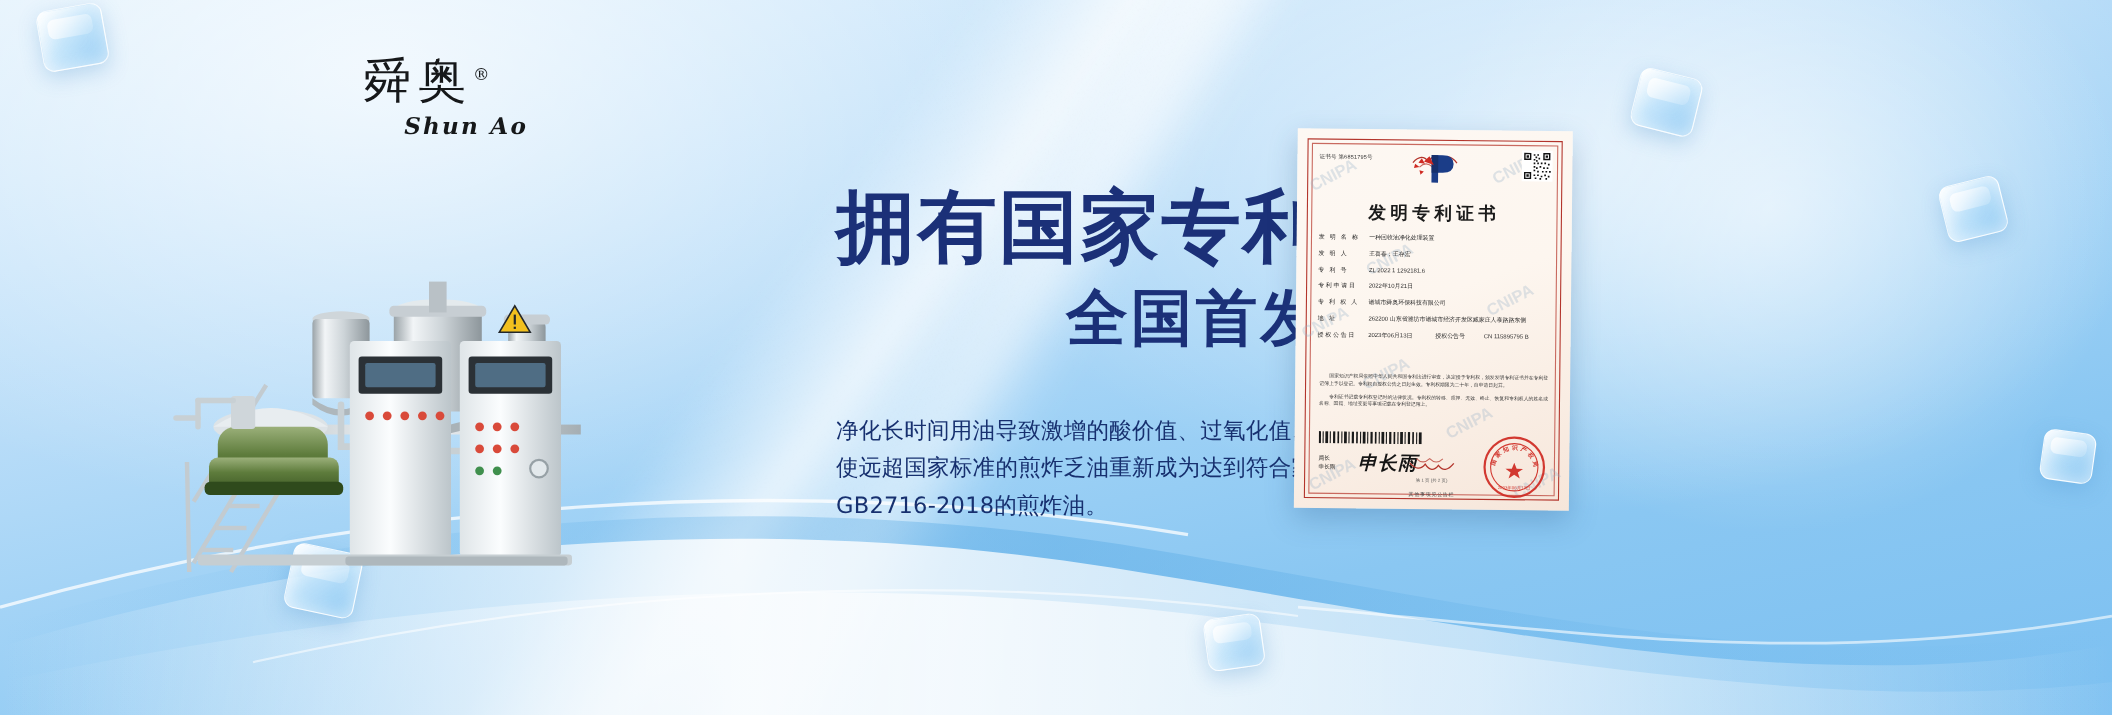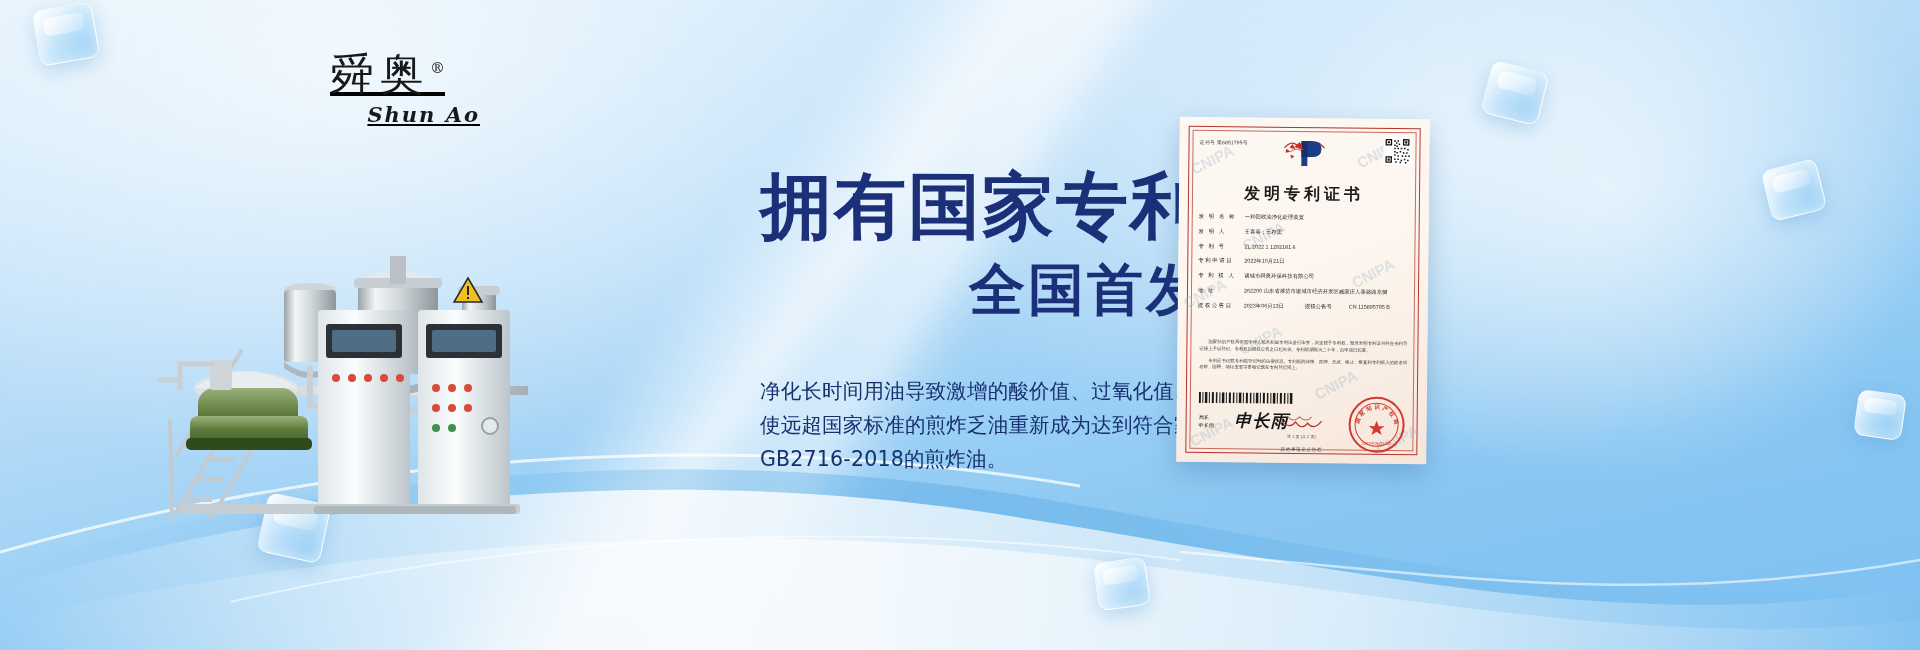--- a/index.html
+++ b/index.html
@@ -35,21 +35,21 @@
   .ribbons{position:absolute;left:0;bottom:0;width:1920px;height:330px;}
   
   .cube{position:absolute;border-radius:10px;
     background:linear-gradient(135deg,rgba(255,255,255,.92) 0%,rgba(190,226,250,.85) 45%,rgba(120,190,240,.80) 100%);
     border:1px solid rgba(255,255,255,.85);
     box-shadow:0 6px 18px rgba(80,150,210,.30), inset 0 0 18px rgba(255,255,255,.7);
   }
   .cube:after{content:"";position:absolute;inset:14% 16% 52% 14%;border-radius:6px;
     background:linear-gradient(135deg,rgba(255,255,255,.85),rgba(255,255,255,.12));}
   
-  .logo{position:absolute;left:330px;top:52px;width:150px;height:80px;text-decoration:underline;}
+  .logo{position:absolute;left:330px;top:52px;width:150px;height:80px;}
   .logo-cn{
     font-family:"DejaVu Serif","Liberation Serif",serif;
     font-size:44px;color:#16181a;letter-spacing:6px;line-height:1;
     white-space:nowrap;
   }
   .logo-reg{font-size:15px;vertical-align:super;letter-spacing:0;}
   .logo-en{
     margin-top:6px;margin-left:8px;
     font-family:"DejaVu Serif","Liberation Serif",serif;
     font-style:italic;font-weight:bold;font-size:21px;color:#16181a;letter-spacing:2px;text-align:right;

